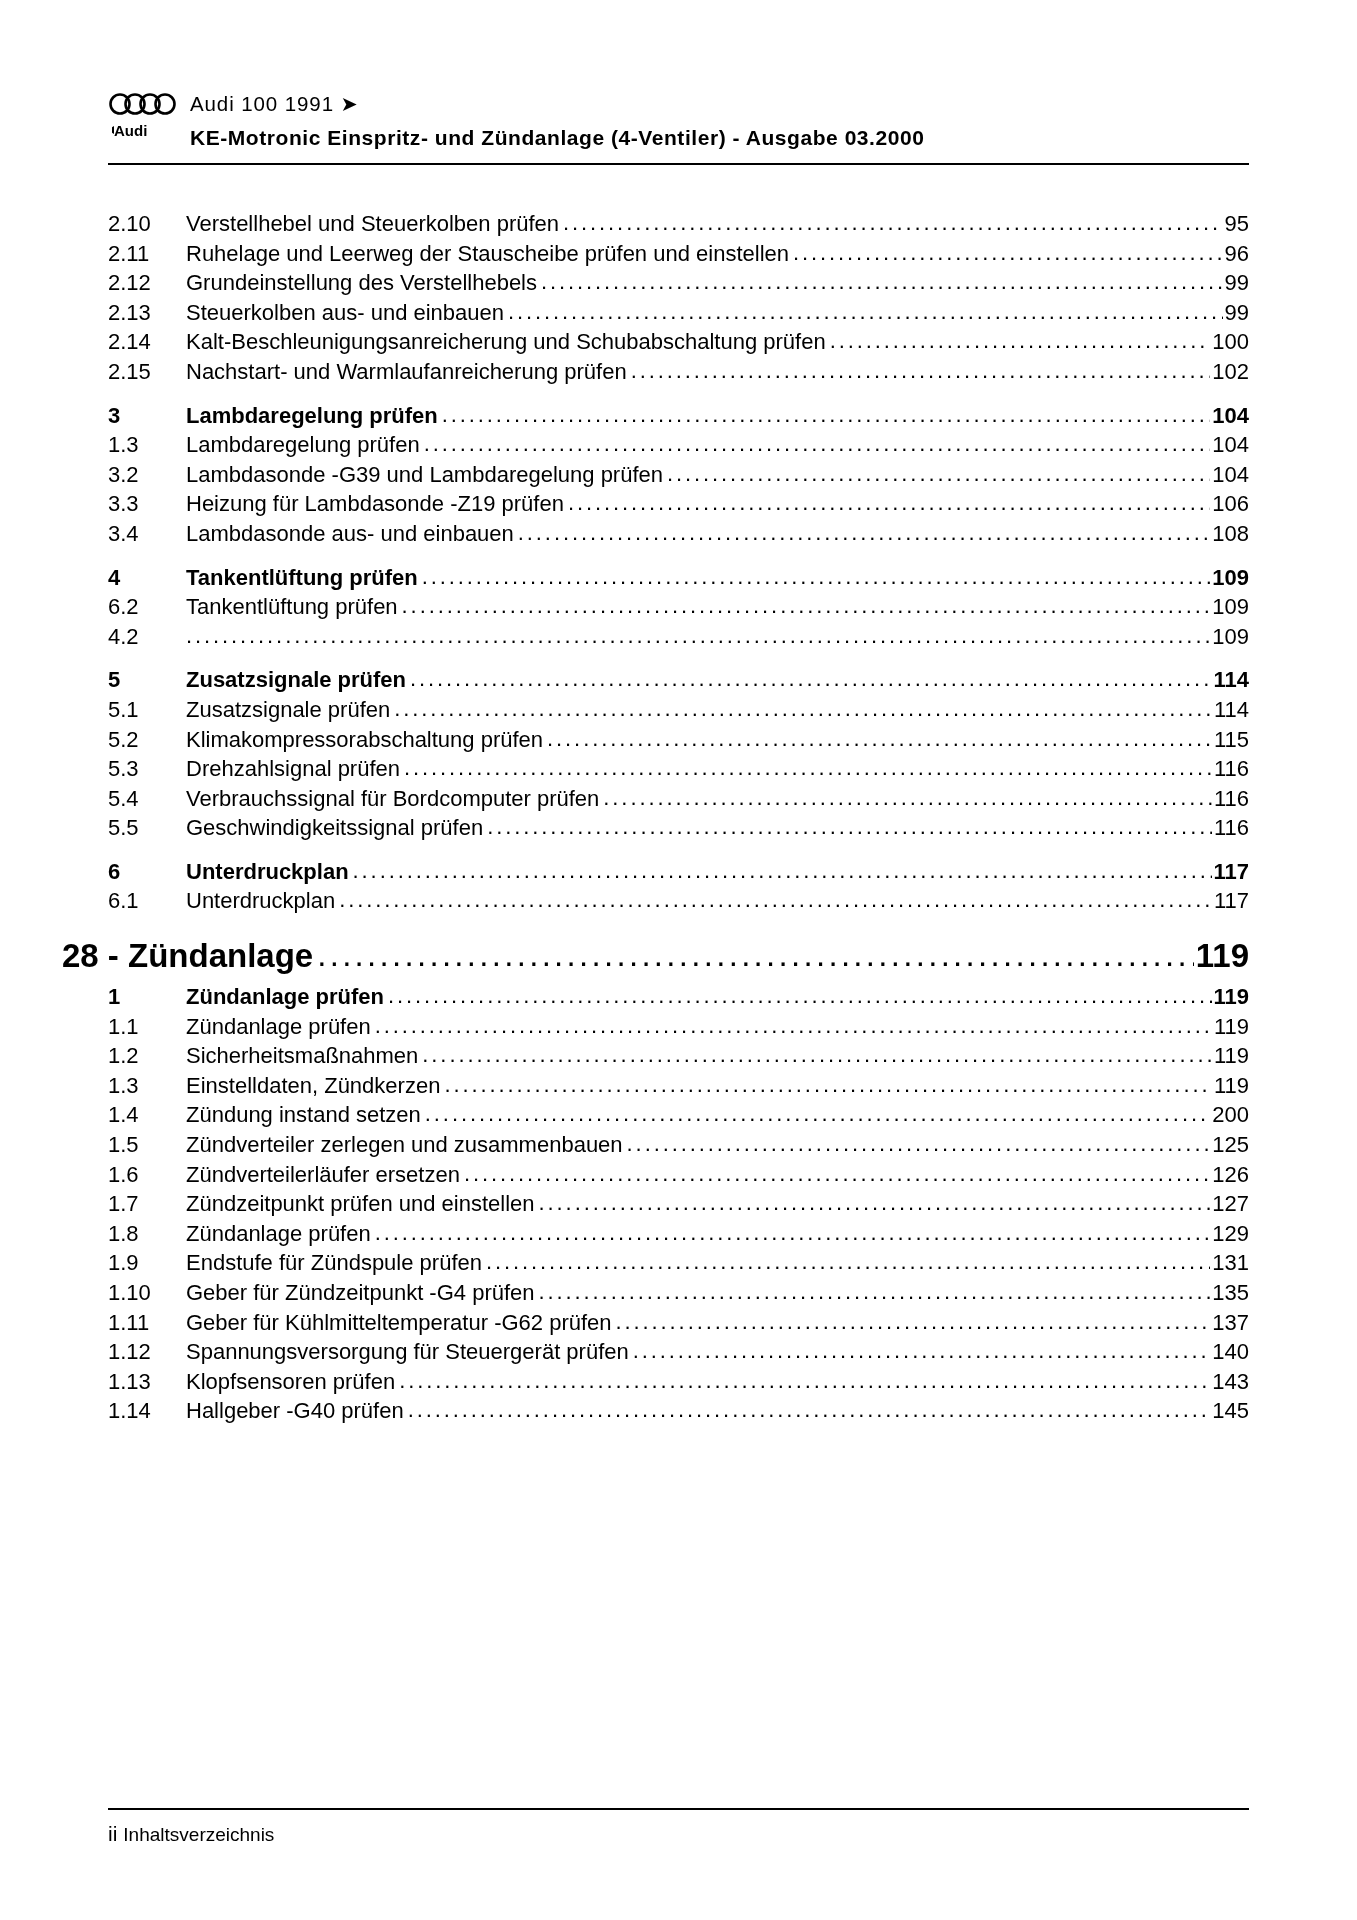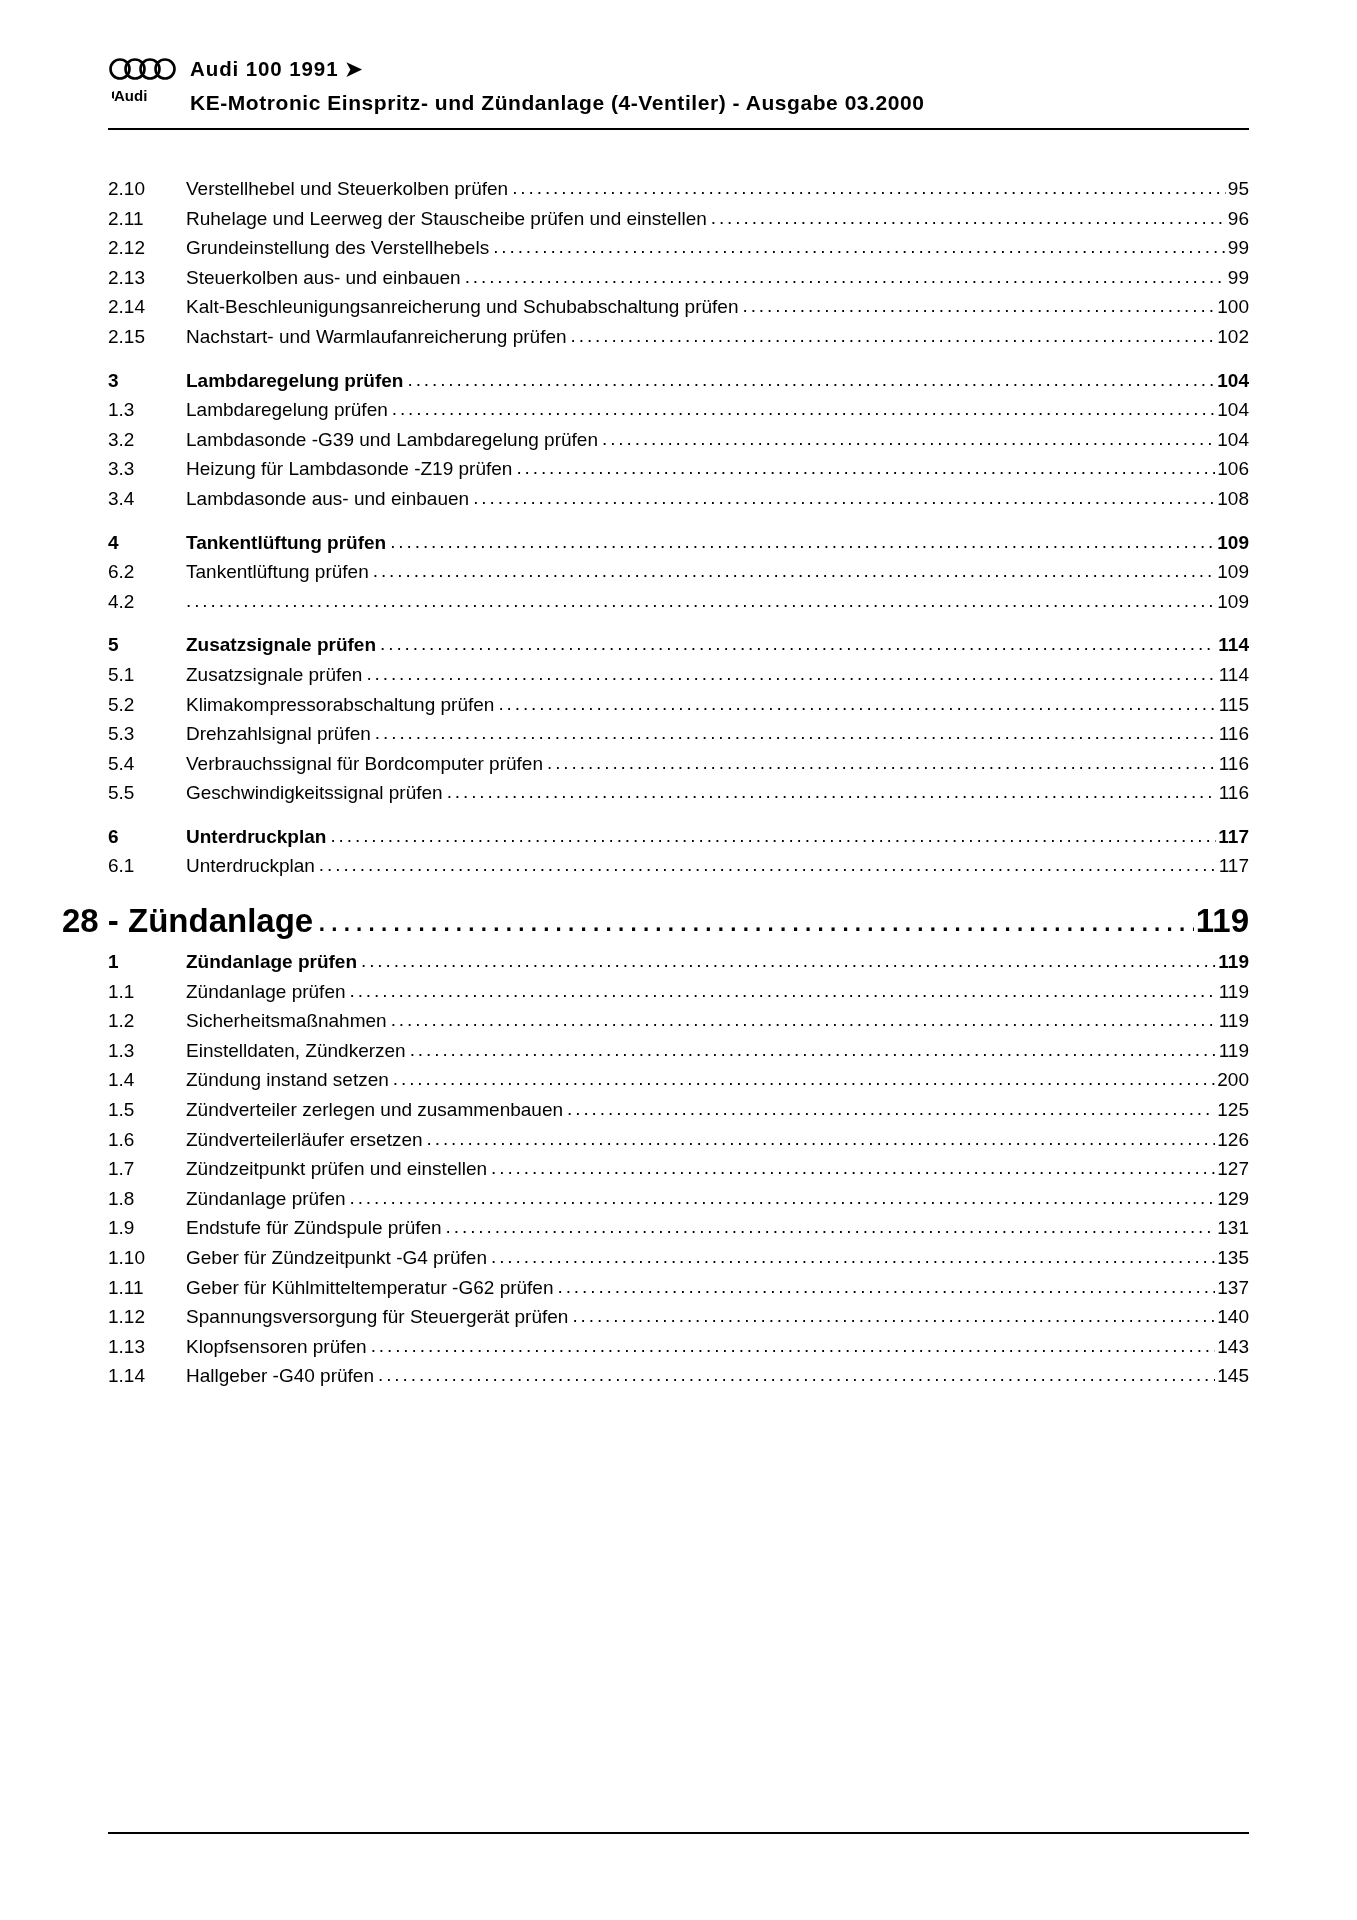--- a/index.html
+++ b/index.html
@@ -37,24 +37,25 @@
   .rings {
     display: block;
   }
   .wordmark {
     display: block;
     margin-top: 6px;
     margin-left: 4px;
   }
   .header-line1 {
     font-size: 20.5px;
-    font-weight: bold;
+    font-weight: normal;
     letter-spacing: 0.9px;
     line-height: 26px;
     white-space: nowrap;
+    margin-top: 35px;
   }
   .header-line2 {
     font-size: 21px;
     font-weight: bold;
     letter-spacing: 0.55px;
     line-height: 26px;
     margin-top: 8px;
     white-space: nowrap;
   }
   .header-rule {
@@ -63,21 +64,21 @@
     margin: 6px 0 0 0;
   }
 
   
   .toc {
     margin-top: 44px;
   }
   .toc-row {
     display: flex;
     align-items: baseline;
-    font-size: 19px;
+    font-size: 22px;
     line-height: 29.6px;
     white-space: nowrap;
   }
   .toc-row .num {
     width: 78px;
     flex: 0 0 78px;
     text-align: left;
   }
   .toc-row .title {
     flex: 0 0 auto;
@@ -409,15 +410,18 @@
       <div class="toc-row sub">
         <span class="num">1.14</span>
         <span class="title">Hallgeber -G40 prüfen</span>
         <span class="leader">...............................................................................................................................................................</span>
         <span class="page-no">145</span>
       </div>
     </div>
 
   <div class="footer">
     <hr class="footer-rule">
+    <div class="footer-text">
+      <span class="pagenum">ii</span><span>Inhaltsverzeichnis</span>
+    </div>
   </div>
 
 </div>
 
 </body></html>

